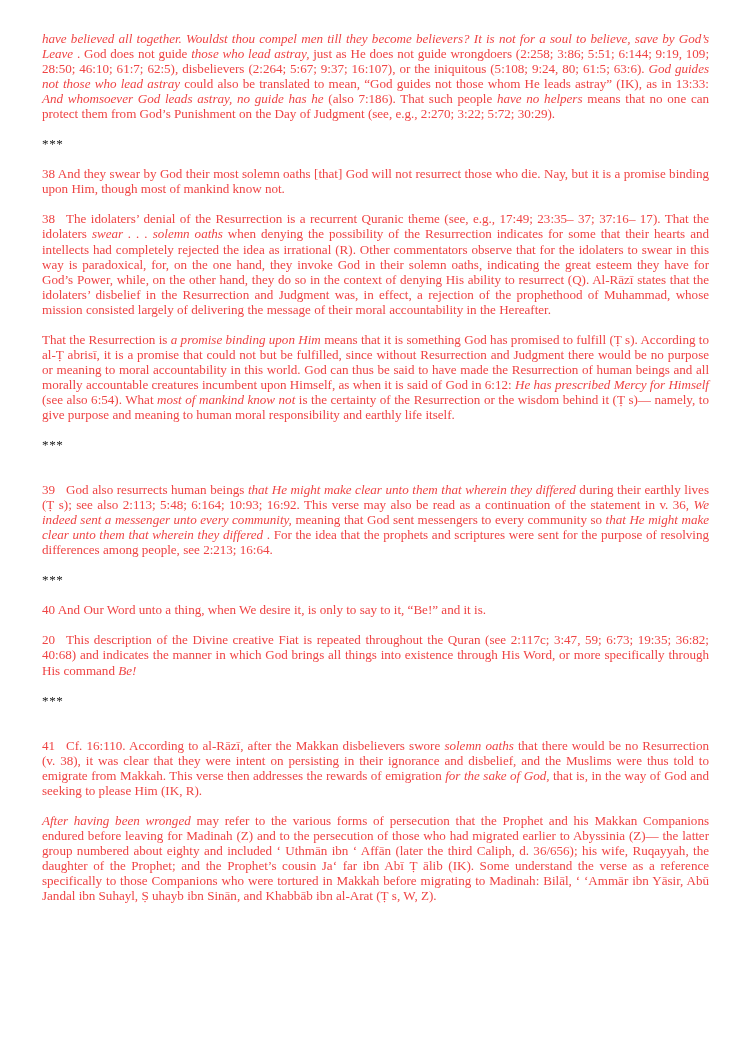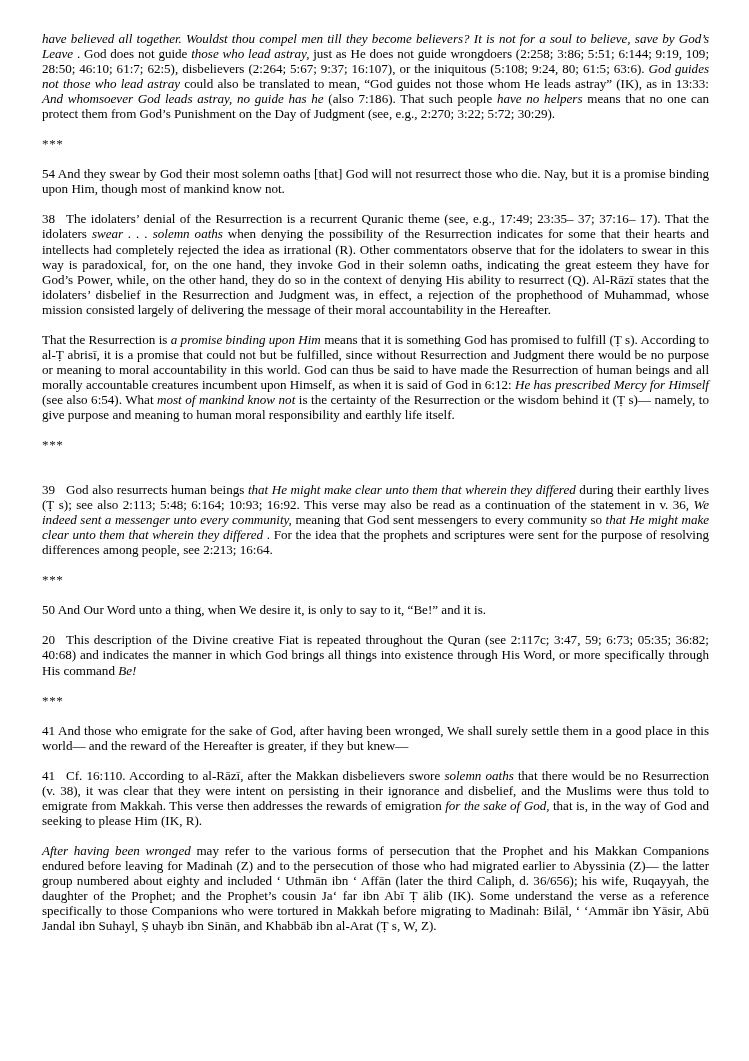--- a/index.html
+++ b/index.html
@@ -27,21 +27,21 @@
     left: 42px;
     top: 31px;
     width: 667px;
   }
   .para {
     margin: 0 0 0 0;
     text-align: justify;
     text-justify: inter-word;
     font-size: 13.1px;
     line-height: 15.05px;
-    color: #000000;
+    color: #ef4444;
     -webkit-font-smoothing: antialiased;
     letter-spacing: -0.02px;
     word-spacing: 0.05px;
   }
   .para.verse {
     text-align: justify;
   }
   .spacer-md { height: 15px; }
   .stars {
     font-size: 13.1px;
@@ -69,21 +69,21 @@
 
 <div id="page">
   <div class="text-column">
 
     <p class="para"><i>have believed all together. Wouldst thou compel men till they become believers? It is not for a soul to believe, save by God’s Leave</i><span> . God does not guide </span><i>those who lead astray,</i><span> just as He does not guide wrongdoers (2:258; 3:86; 5:51; 6:144; 9:19, 109; 28:50; 46:10; 61:7; 62:5), disbelievers (2:264; 5:67; 9:37; 16:107), or the iniquitous (5:108; 9:24, 80; 61:5; 63:6). </span><i>God guides not those who lead astray</i><span> could also be translated to mean, “God guides not those whom He leads astray” (IK), as in 13:33: </span><i>And whomsoever God leads astray, no guide has he</i><span> (also 7:186). That such people </span><i>have no helpers</i><span> means that no one can protect them from God’s Punishment on the Day of Judgment (see, e.g., 2:270; 3:22; 5:72; 30:29).</span></p>
 
     <div class="spacer-md"></div>
     <p class="para stars">***</p>
     <div class="spacer-md"></div>
 
-    <p class="para verse"><span>54 And they swear by God their most solemn oaths [that] God will not resurrect those who die. Nay, but it is a promise binding upon Him, though most of mankind know not.</span></p>
+    <p class="para verse"><span>38 And they swear by God their most solemn oaths [that] God will not resurrect those who die. Nay, but it is a promise binding upon Him, though most of mankind know not.</span></p>
 
     <div class="spacer-md"></div>
 
     <p class="para"><span class="num">38</span><span class="gap"></span><span>The idolaters’ denial of the Resurrection is a recurrent Quranic theme (see, e.g., 17:49; 23:35– 37; 37:16– 17). That the idolaters </span><i>swear . . . solemn oaths</i><span> when denying the possibility of the Resurrection indicates for some that their hearts and intellects had completely rejected the idea as irrational (R). Other commentators observe that for the idolaters to swear in this way is paradoxical, for, on the one hand, they invoke God in their solemn oaths, indicating the great esteem they have for God’s Power, while, on the other hand, they do so in the context of denying His ability to resurrect (Q). Al-Rāzī states that the idolaters’ disbelief in the Resurrection and Judgment was, in effect, a rejection of the prophethood of Muhammad, whose mission consisted largely of delivering the message of their moral accountability in the Hereafter.</span></p>
 
     <div class="spacer-md"></div>
 
     <p class="para"><span>That the Resurrection is </span><i>a promise binding upon Him</i><span> means that it is something God has promised to fulfill (Ṭ s). According to al-Ṭ abrisī, it is a promise that could not but be fulfilled, since without Resurrection and Judgment there would be no purpose or meaning to moral accountability in this world. God can thus be said to have made the Resurrection of human beings and all morally accountable creatures incumbent upon Himself, as when it is said of God in 6:12: </span><i>He has prescribed Mercy for Himself</i><span> (see also 6:54). What </span><i>most of mankind know not</i><span> is the certainty of the Resurrection or the wisdom behind it (Ṭ s)— namely, to give purpose and meaning to human moral responsibility and earthly life itself.</span></p>
 
     <div class="spacer-md"></div>
@@ -92,31 +92,30 @@
 
 
     <div class="spacer-md"></div>
 
     <p class="para"><span class="num">39</span><span class="gap"></span><span>God also resurrects human beings </span><i>that He might make clear unto them that wherein they differed</i><span> during their earthly lives (Ṭ s); see also 2:113; 5:48; 6:164; 10:93; 16:92. This verse may also be read as a continuation of the statement in v. 36, </span><i>We indeed sent a messenger unto every community,</i><span> meaning that God sent messengers to every community so </span><i>that He might make clear unto them that wherein they differed</i><span> . For the idea that the prophets and scriptures were sent for the purpose of resolving differences among people, see 2:213; 16:64.</span></p>
 
     <div class="spacer-md"></div>
     <p class="para stars">***</p>
     <div class="spacer-md"></div>
 
-    <p class="para verse"><span>50 And Our Word unto a thing, when We desire it, is only to say to it, “Be!” and it is.</span></p>
+    <p class="para verse"><span>40 And Our Word unto a thing, when We desire it, is only to say to it, “Be!” and it is.</span></p>
 
     <div class="spacer-md"></div>
 
-    <p class="para"><span class="num">20</span><span class="gap"></span><span>This description of the Divine creative Fiat is repeated throughout the Quran (see 2:117c; 3:47, 59; 6:73; 05:35; 36:82; 40:68) and indicates the manner in which God brings all things into existence through His Word, or more specifically through His command </span><i>Be!</i></p>
+    <p class="para"><span class="num">20</span><span class="gap"></span><span>This description of the Divine creative Fiat is repeated throughout the Quran (see 2:117c; 3:47, 59; 6:73; 19:35; 36:82; 40:68) and indicates the manner in which God brings all things into existence through His Word, or more specifically through His command </span><i>Be!</i></p>
 
     <div class="spacer-md"></div>
     <p class="para stars">***</p>
     <div class="spacer-md"></div>
 
-    <p class="para verse"><span>41 And those who emigrate for the sake of God, after having been wronged, We shall surely settle them in a good place in this world— and the reward of the Hereafter is greater, if they but knew—</span></p>
 
     <div class="spacer-md"></div>
 
     <p class="para"><span class="num">41</span><span class="gap"></span><span>Cf. 16:110. According to al-Rāzī, after the Makkan disbelievers swore </span><i>solemn oaths</i><span> that there would be no Resurrection (v. 38), it was clear that they were intent on persisting in their ignorance and disbelief, and the Muslims were thus told to emigrate from Makkah. This verse then addresses the rewards of emigration </span><i>for the sake of God,</i><span> that is, in the way of God and seeking to please Him (IK, R).</span></p>
 
     <div class="spacer-md"></div>
 
     <p class="para"><i>After having been wronged</i><span> may refer to the various forms of persecution that the Prophet and his Makkan Companions endured before leaving for Madinah (Z) and to the persecution of those who had migrated earlier to Abyssinia (Z)— the latter group numbered about eighty and included ‘ Uthmān ibn ‘ Affān (later the third Caliph, d. 36/656); his wife, Ruqayyah, the daughter of the Prophet; and the Prophet’s cousin Ja‘ far ibn Abī Ṭ ālib (IK). Some understand the verse as a reference specifically to those Companions who were tortured in Makkah before migrating to Madinah: Bilāl, ‘ ‘Ammār ibn Yāsir, Abū Jandal ibn Suhayl, Ṣ uhayb ibn Sinān, and Khabbāb ibn al-Arat (Ṭ s, W, Z).</span></p>
 
   </div>

